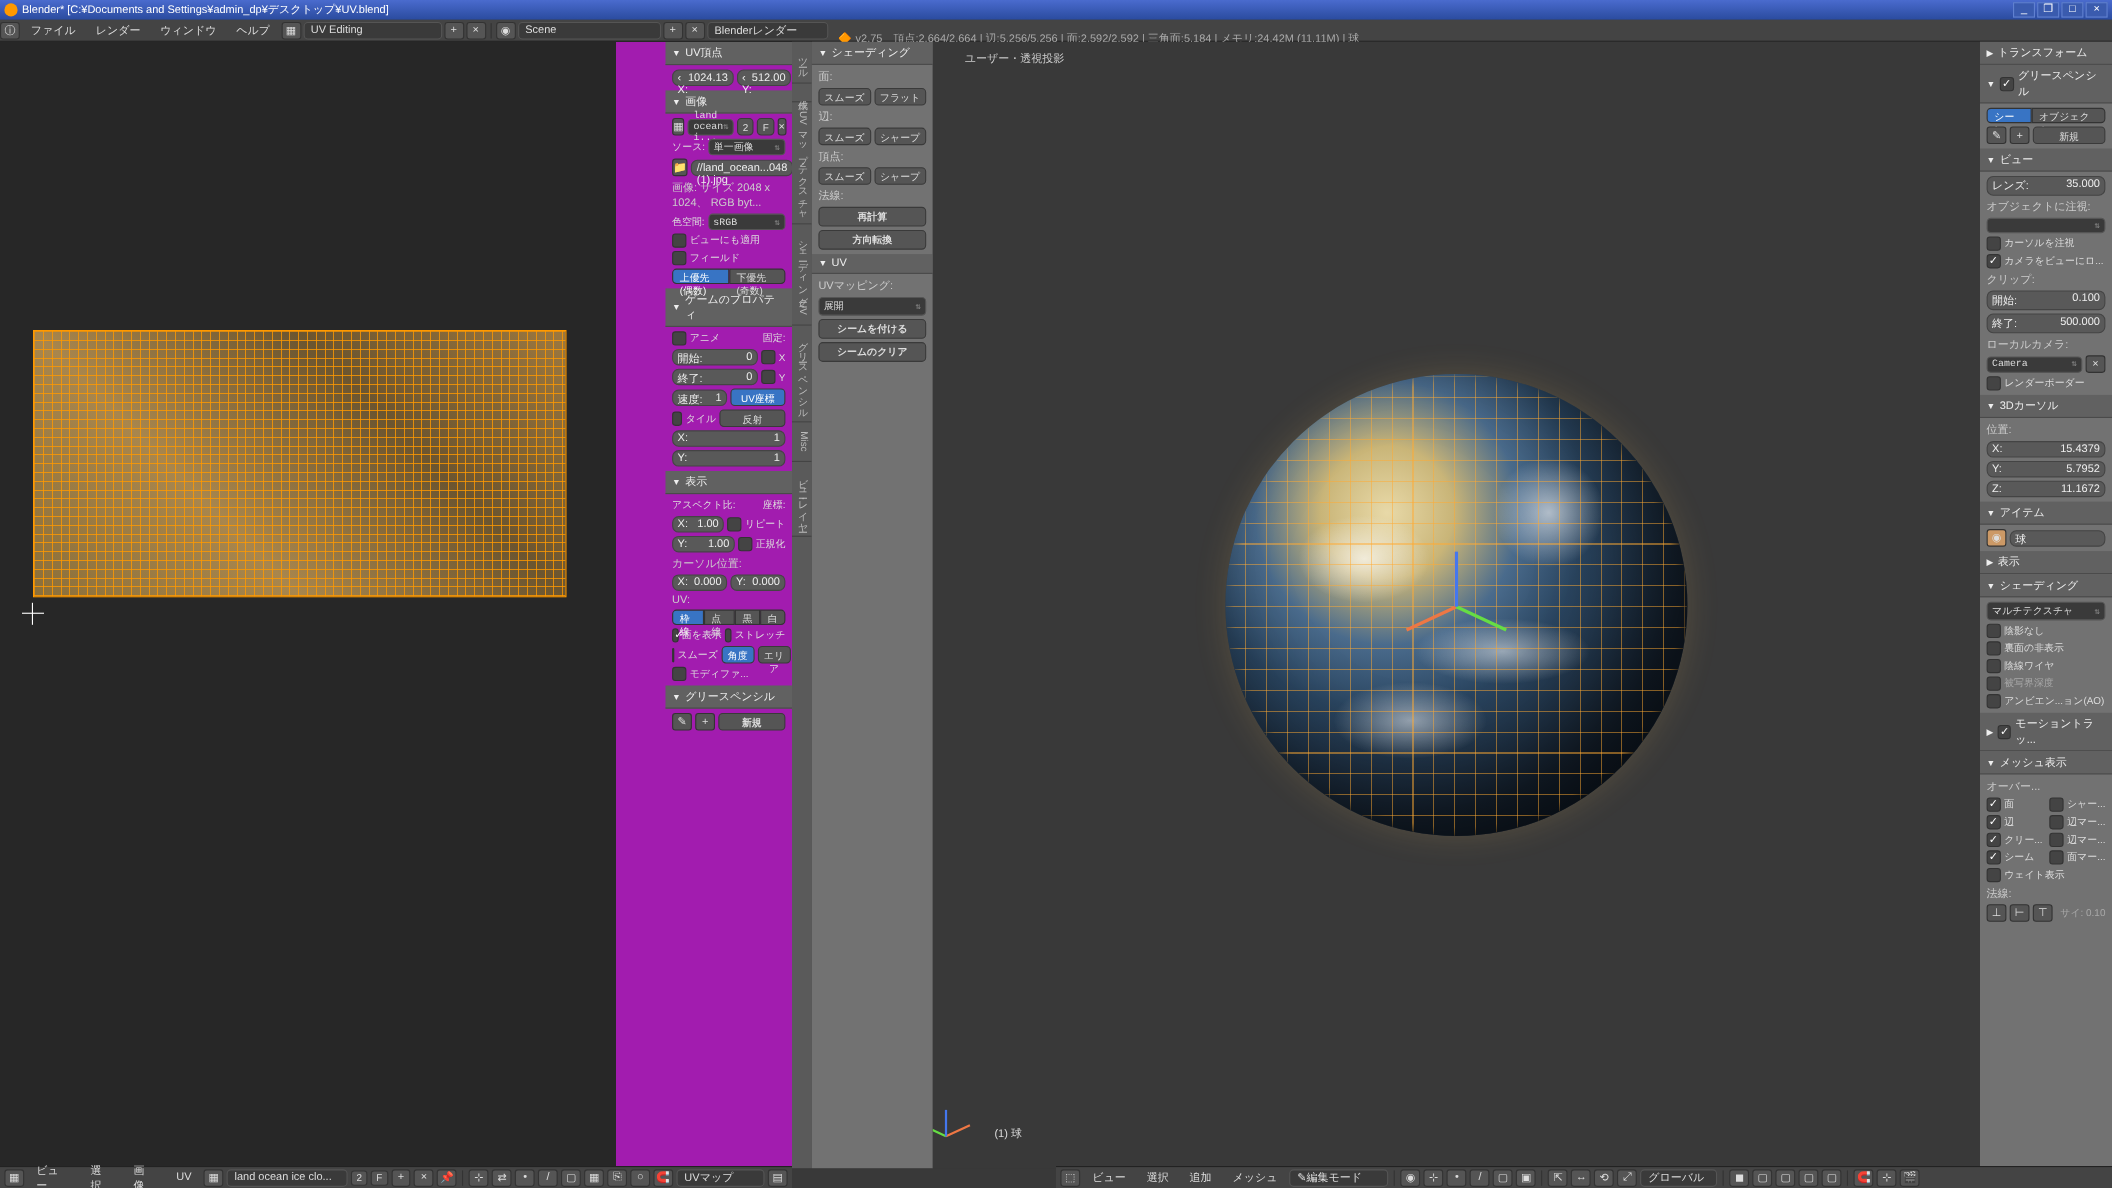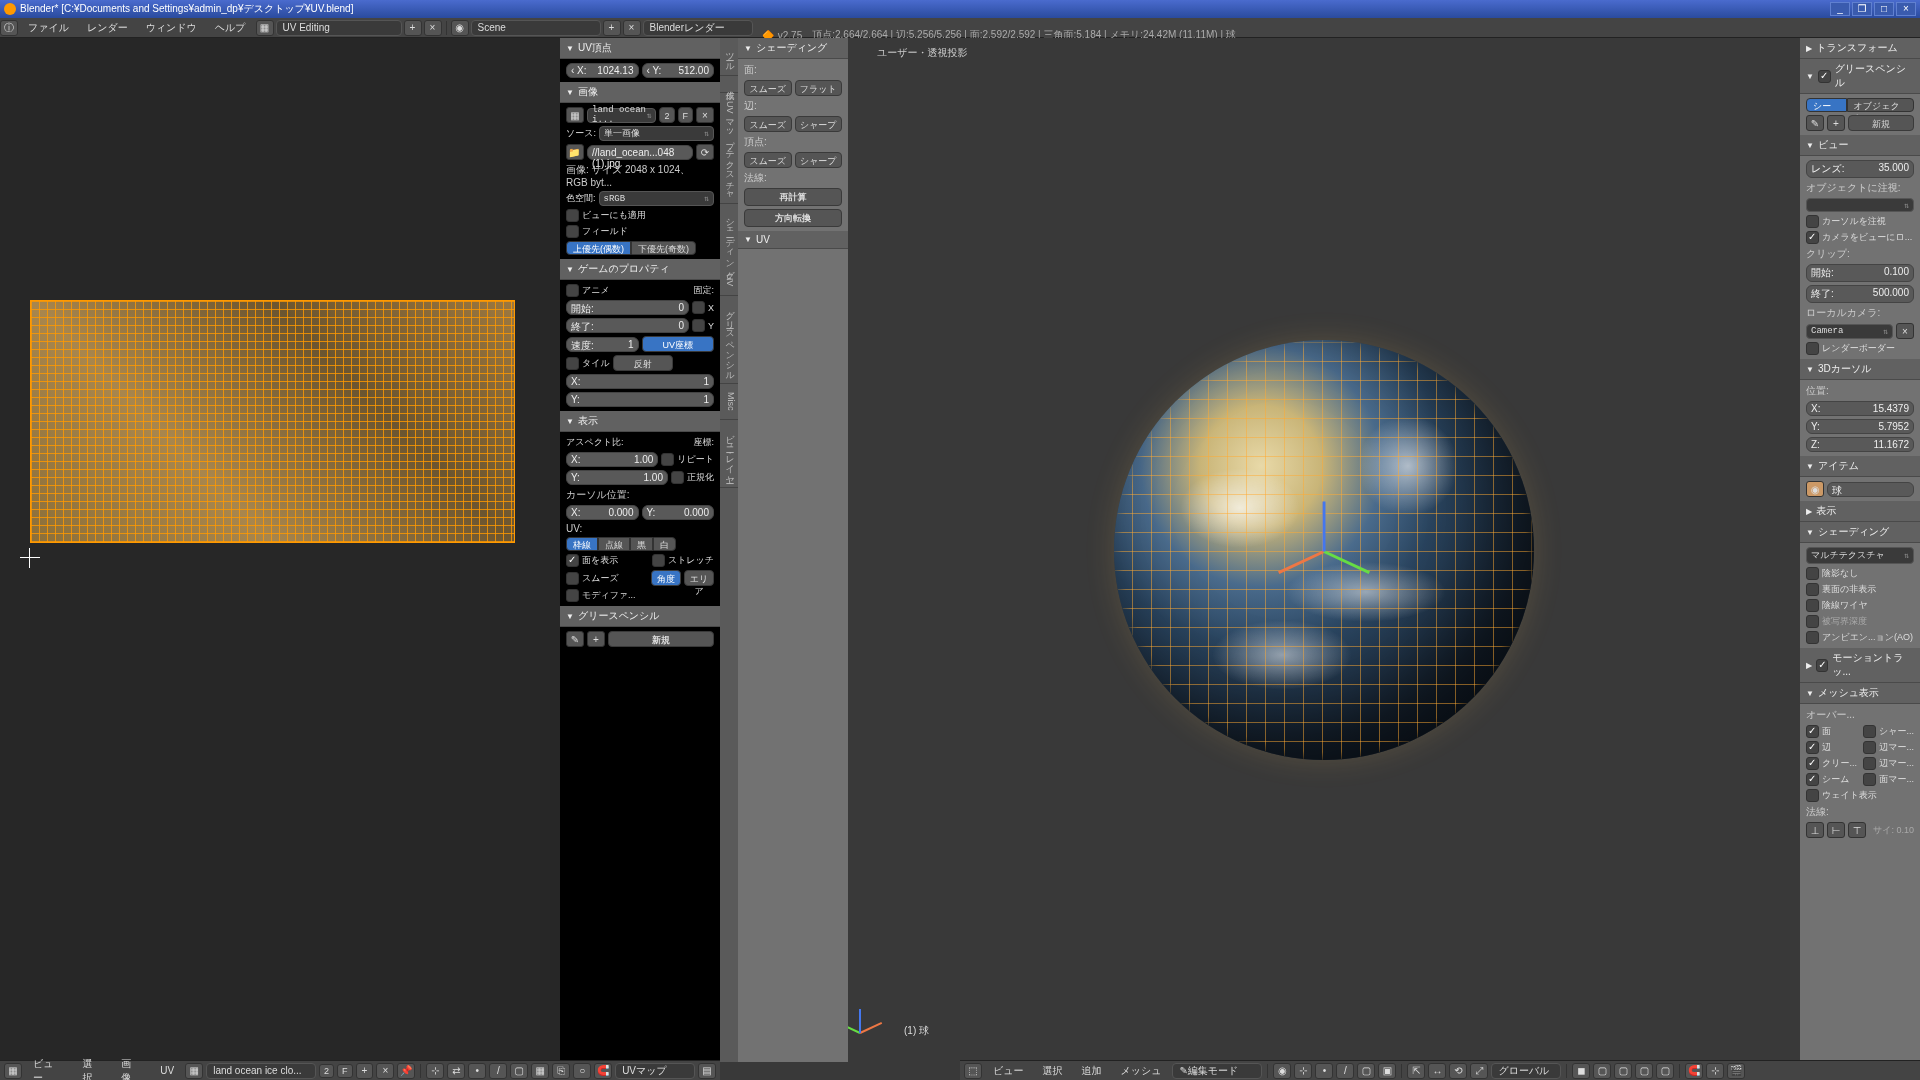--- a/index.html
+++ b/index.html
@@ -28,21 +28,21 @@
 .phead.collapsed::before { content:'▶'; }
 .pbody { padding:4px 6px; display:flex; flex-direction:column; gap:3px; }
 .prow { display:flex; gap:3px; align-items:center; }
 .prow .lbl { flex:0 0 auto; color:#ddd; font-size:9px; }
 .pbtn { background:#555; border:1px solid #3a3a3a; border-radius:4px; padding:2px 4px; color:#ddd; cursor:pointer; text-align:center; flex:1; font-size:9px; height:16px; line-height:12px; }
 .pbtn.blue { background:#3874c4; color:#fff; }
 .pbtn.wide { width:100%;font-weight:bold; }
 .pnum { background:#595959; border:1px solid #444; border-radius:6px; padding:1px 4px; color:#eee; height:15px; display:flex; justify-content:space-between; flex:1; font-size:9px; }
 .pchk { width:13px; height:13px; background:#444; border:1px solid #333; border-radius:3px; display:inline-block; position:relative; }
 .pchk.on::after { content:'✓'; position:absolute; left:1px; top:-1px; color:#fff; font-size:10px; }
-.uv-side { flex:0 0 160px; background:#000000; }
+.uv-side { flex:0 0 160px; background:#a21caf;padding-left:45px; }
 .tool-panel { flex:0 0 110px; background:#727272; }
 .tabstrip { width:18px; background:#5a5a5a; display:flex; flex-direction:column; }
 .tab { writing-mode:vertical-rl; padding:8px 2px; font-size:9px; color:#bbb; cursor:pointer; border-bottom:1px solid #444; }
 .viewport { flex:1; background:#393939; position:relative; display:flex; flex-direction:column; }
 .vp-canvas { flex:1; position:relative; overflow:hidden; }
 .vp-label { position:absolute; left:29px; top:8px; color:#ccc; }
 .globe { position:absolute; left:50%; top:50%; transform:translate(-50%,-50%); width:420px; height:420px; border-radius:50%; background:radial-gradient(circle at 35% 30%,#e8d9a8 0%,#c9b578 15%,#4a6b8c 30%,#2a4560 45%,#1a2838 70%,#0a1420 100%); box-shadow:inset -40px -40px 80px rgba(0,0,0,.6),0 0 30px rgba(255,200,100,.15); overflow:hidden; }
 .globe::after { content:''; position:absolute; inset:0; border-radius:50%; background-image:repeating-linear-gradient(0deg,transparent 0 18px,rgba(255,170,50,.5) 18px 19px),repeating-linear-gradient(90deg,transparent 0 18px,rgba(255,170,50,.5) 18px 19px); mask:radial-gradient(circle,#000 68%,transparent 72%); -webkit-mask:radial-gradient(circle,#000 68%,transparent 72%); }
 .gizmo { position:absolute; left:50%; top:50%; width:1px; height:1px; }
 .gizmo .axis { position:absolute; width:50px; height:3px; transform-origin:left center; }
@@ -304,20 +304,26 @@
       <span class="lbl">頂点:</span>
       <div class="prow">
           <span class="pbtn">スムーズ</span>
           <span class="pbtn">シャープ</span>
         </div>
       <span class="lbl">法線:</span>
       <span class="pbtn wide">再計算</span>
       <span class="pbtn wide">方向転換</span>
     </div>
     <div class="phead">UV</div>
+    <div class="pbody">
+      <span class="lbl">UVマッピング:</span>
+      <div class="pdrop">展開</div>
+      <span class="pbtn wide">シームを付ける</span>
+      <span class="pbtn wide">シームのクリア</span>
+    </div>
   </div>
 
   <div class="viewport">
     <div class="vp-canvas">
       <div class="vp-label">ユーザー・透視投影</div>
       <div class="globe">
         <div class="clouds"></div>
       </div>
       <div class="gizmo">
         <div class="axis ax-x"></div>

